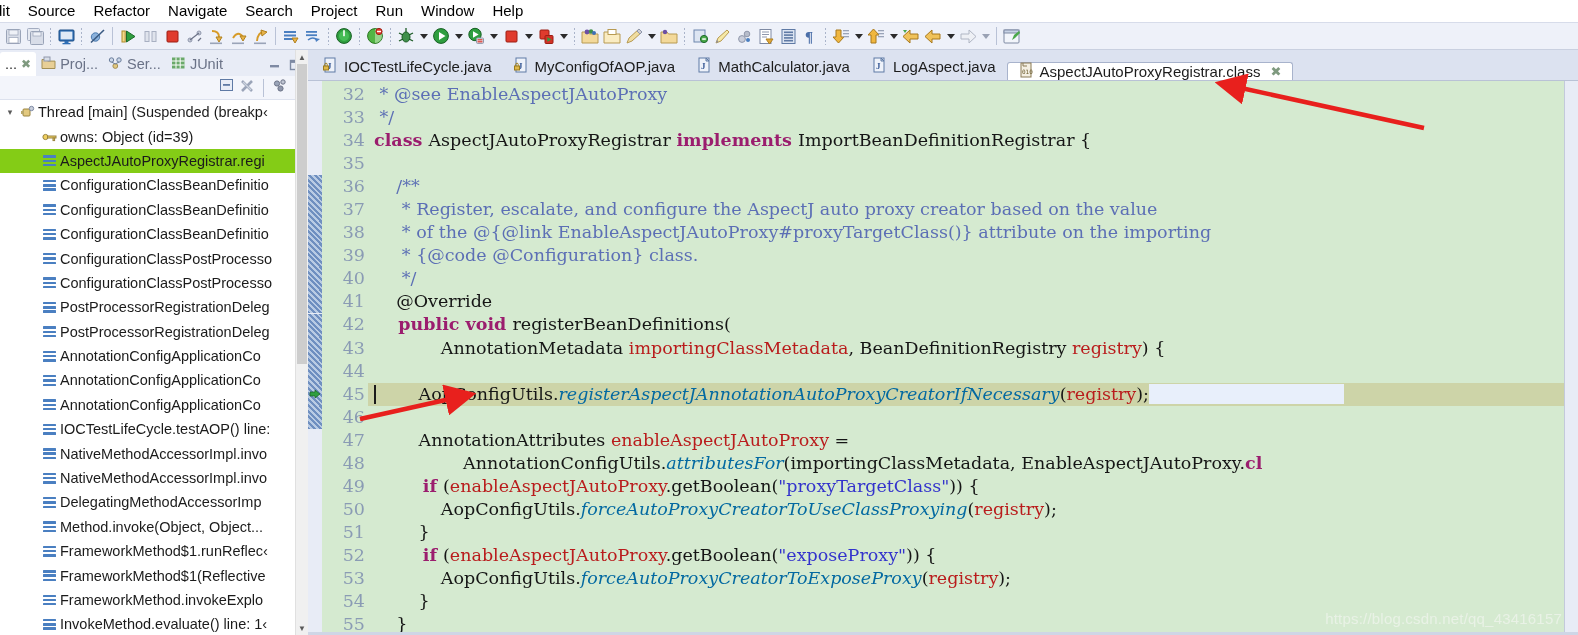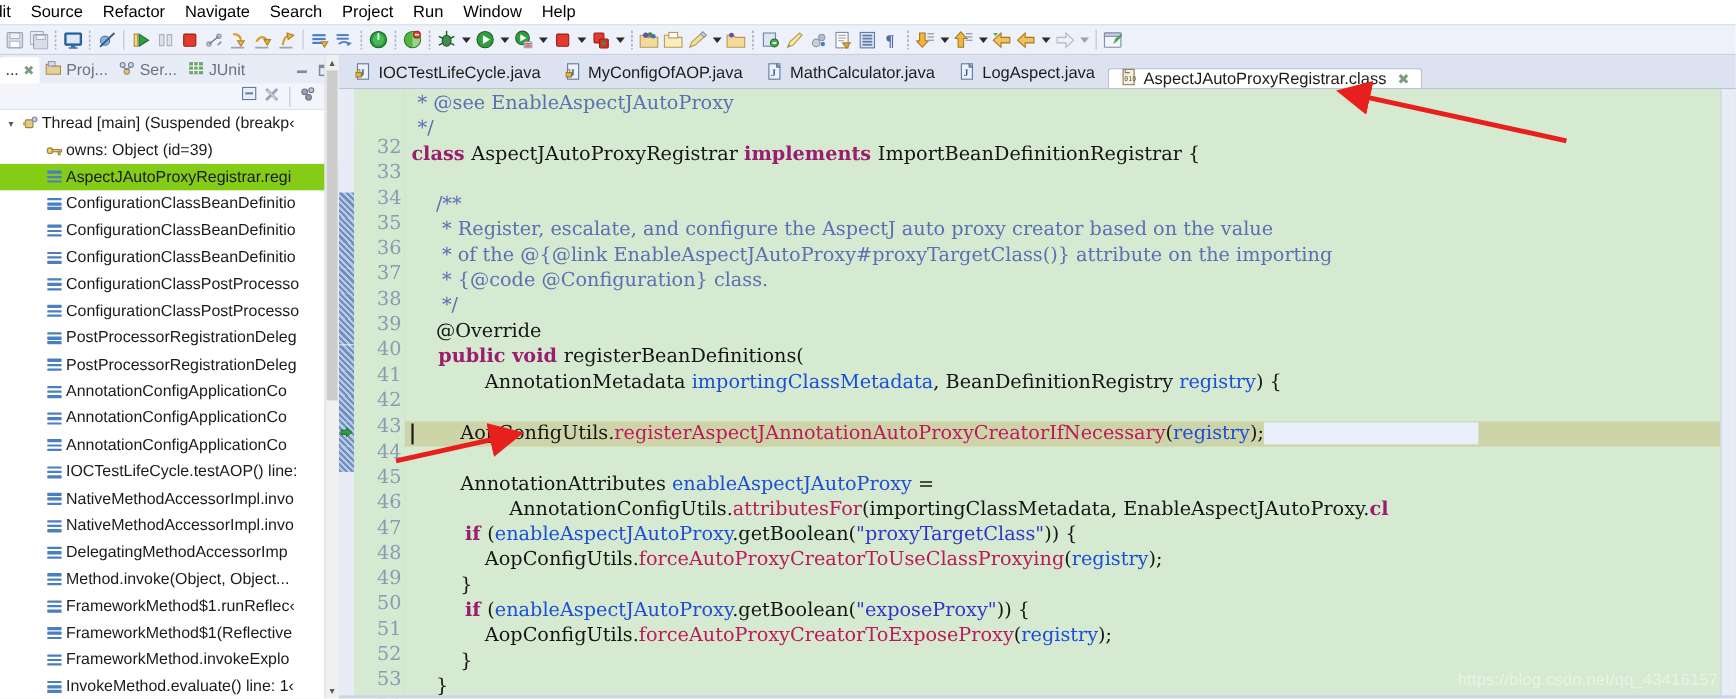--- a/index.html
+++ b/index.html
@@ -204,21 +204,20 @@
   }
   .gutter {
     width: 46px; flex: 0 0 46px;
     background: #d5ead0;
     position: relative;
     text-align: right;
     font-family: "DejaVu Serif", serif;
     font-size: 17.5px;
     color: #8a9bb4;
     padding-top: 2px;
-    margin-top: 40px;
   }
   .gline { height: 23.05px; line-height: 23.05px; padding-right: 3px; position: relative; }
   .vertline {
     position: absolute; left: 60px; top: 0; bottom: 0; width: 1px; background: #bcc9bb;
   }
   .code {
     flex: 1;
     position: relative;
     background: #d5ead0;
     font-family: "DejaVu Serif", serif;
@@ -226,22 +225,22 @@
     padding-top: 2px;
     overflow: hidden;
     white-space: pre;
   }
   .cline { height: 23.05px; line-height: 23.05px; padding-left: 6px; position: relative; }
   .cline.exec { background: #cdd4a8; }
   .cline .selblue { background: #e8effb; }
   .kw  { color: #9b1d6e; font-weight: bold; }
   .cmt { color: #5c6fb5; }
   .jdlink { color: #5c6fb5; }
-  .fld { color: #1d4ed8; }
-  .mth { color: #be185d; }
+  .fld { color: #b91c1c; }
+  .mth { font-style: italic; color: #0369a1; }
   .str { color: #3333cc; }
   .pln { color: #151515; }
 
   
   .bp-stripe {
     position:absolute; left:0; width:14px; height:23px;
     background: repeating-linear-gradient(45deg,#6f8fc0 0 2px,#b9cbe4 2px 4px);
   }
   .exec-marker {
     position:absolute; left:1px; width:12px; height:12px;

